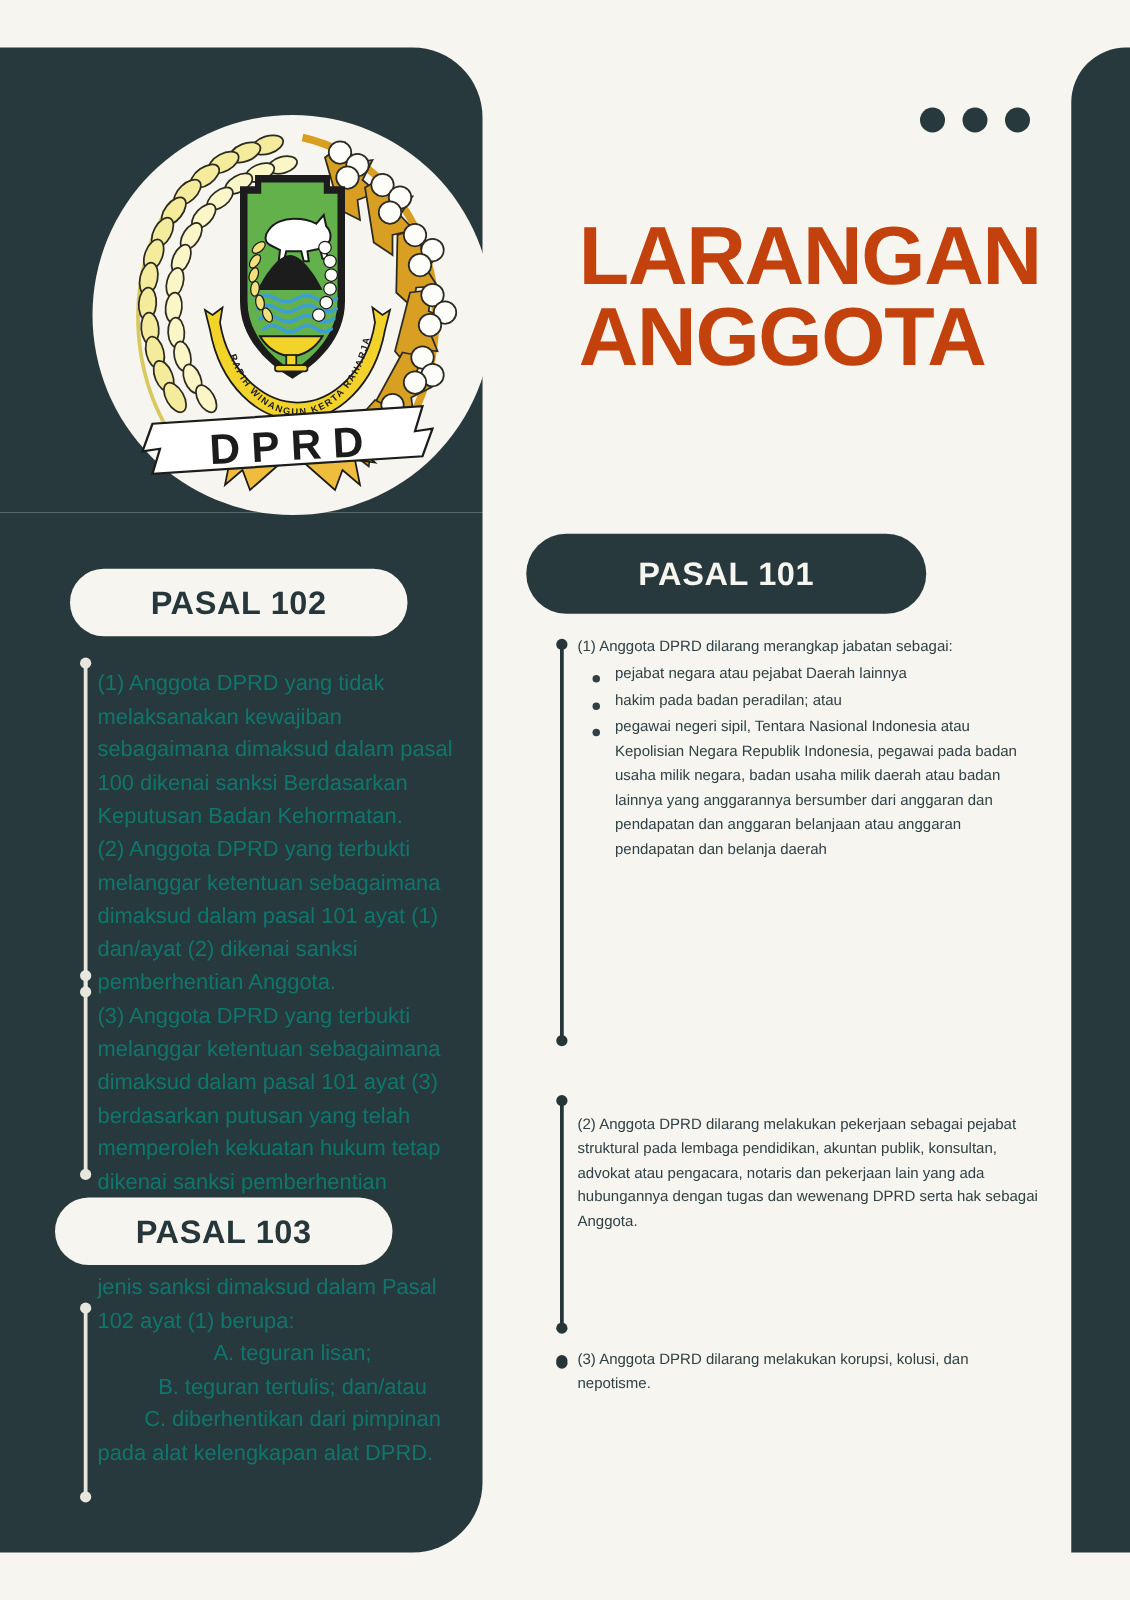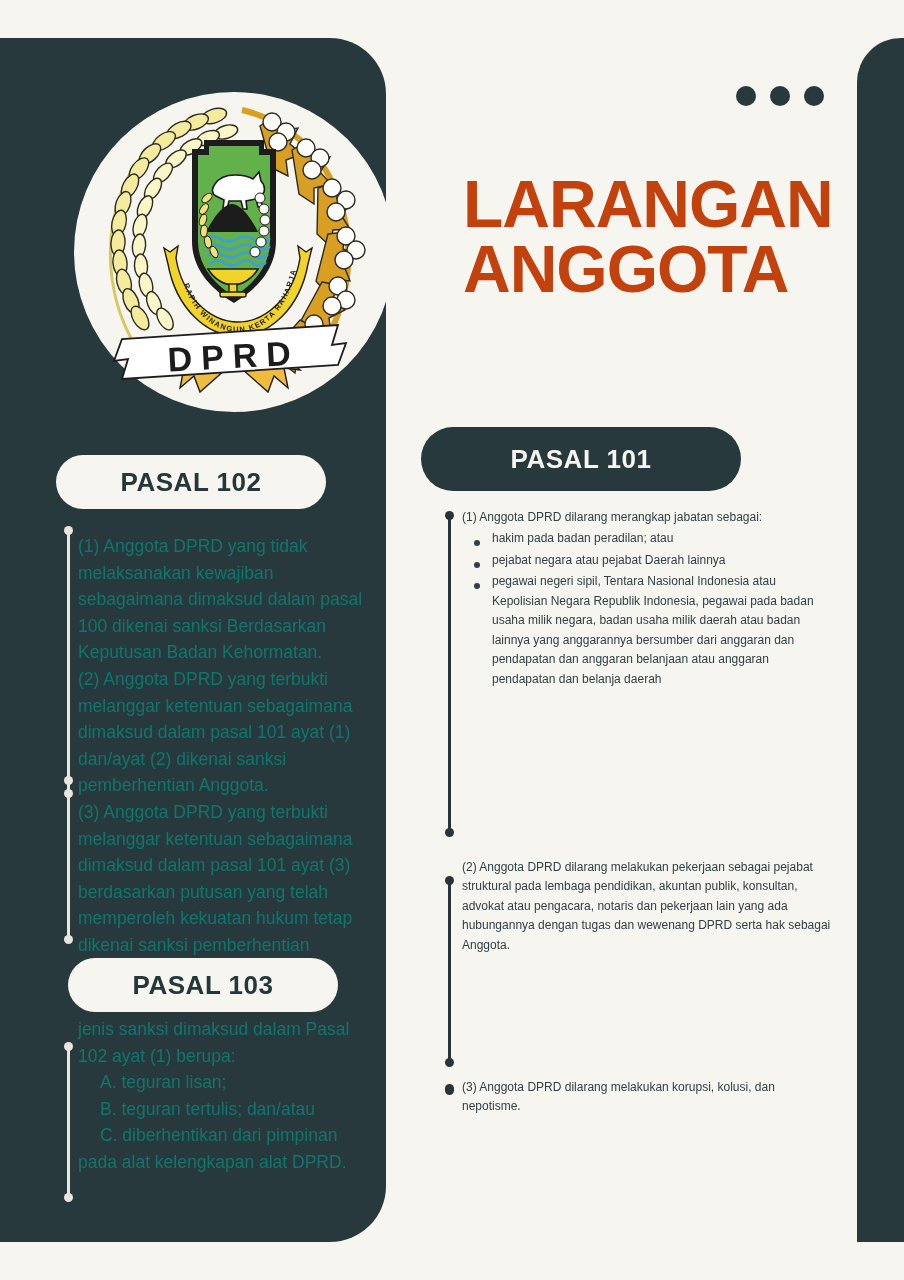--- a/index.html
+++ b/index.html
@@ -98,21 +98,21 @@
   }
   .pill-light {
     background: #f7f5ef;
     color: #25373b;
   }
   .pill-dark {
     background: #27393d;
     color: #f7f5ef;
   }
   #pill-102 { left: 56px; top: 455px; width: 270px; height: 54px; text-align: right; }
-  #pill-103 { left: 68px; top: 958px; width: 270px; height: 54px; }
+  #pill-103 { left: 44px; top: 958px; width: 270px; height: 54px; }
   #pill-101 { left: 421px; top: 427px; width: 320px; height: 64px; }
 
   
   .block {
     position: absolute;
   }
   .tl-line {
     position: absolute;
     width: 3px;
     border-radius: 2px;
@@ -153,21 +153,21 @@
     margin-bottom: 2px;
   }
   ul.bullets li::before {
     content: "";
     position: absolute;
     left: -18px; top: 11px;
     width: 6px; height: 6px;
     border-radius: 50%;
     background: #2f4146;
   }
-  .sub-list { margin: 0; padding: 0; list-style: none; }
+  .sub-list { margin: 0; padding: 0; list-style: none; text-align: center; }
   .sub-list li { padding-left: 22px; }
 
   
   .footer-banner {
     position: absolute;
     left: 441px; top: 1140px;
     width: 388px; height: 104px;
     background: #27393d;
     border-radius: 52px;
     color: #f5f2ea;
@@ -367,27 +367,27 @@
 
   <div class="pill pill-dark" id="pill-101">PASAL 101</div>
 
   <div class="tl-line dark-line" style="left:448px; top:515px; height:318px;"></div>
   <div class="tl-line dark-line" style="left:448px; top:880px; height:183px;"></div>
   <div class="tl-line dark-line" style="left:448px; top:1088px; height:3px;"></div>
 
   <div class="block dark-text" style="left:462px; top:508px; width:368px;">
     <p class="para">(1) Anggota DPRD dilarang merangkap jabatan sebagai:</p>
     <ul class="bullets">
+      <li>pejabat negara atau pejabat Daerah lainnya</li>
       <li>hakim pada badan peradilan; atau</li>
-      <li>pejabat negara atau pejabat Daerah lainnya</li>
       <li>pegawai negeri sipil, Tentara Nasional Indonesia atau Kepolisian Negara Republik Indonesia, pegawai pada badan usaha milik negara, badan usaha milik daerah atau badan lainnya yang anggarannya bersumber dari anggaran dan pendapatan dan anggaran belanjaan atau anggaran pendapatan dan belanja daerah</li>
     </ul>
   </div>
 
-  <div class="block dark-text" style="left:462px; top:858px; width:372px;">
+  <div class="block dark-text" style="left:462px; top:890px; width:372px;">
     <p class="para">(2)  Anggota DPRD dilarang melakukan pekerjaan sebagai pejabat struktural pada lembaga pendidikan, akuntan publik, konsultan, advokat atau pengacara, notaris dan pekerjaan lain yang ada hubungannya dengan tugas dan wewenang DPRD serta hak sebagai Anggota.</p>
   </div>
 
   <div class="block dark-text" style="left:462px; top:1078px; width:372px;">
     <p class="para">(3) Anggota DPRD dilarang melakukan korupsi, kolusi, dan nepotisme.</p>
   </div>
 
 
 </div>
 

